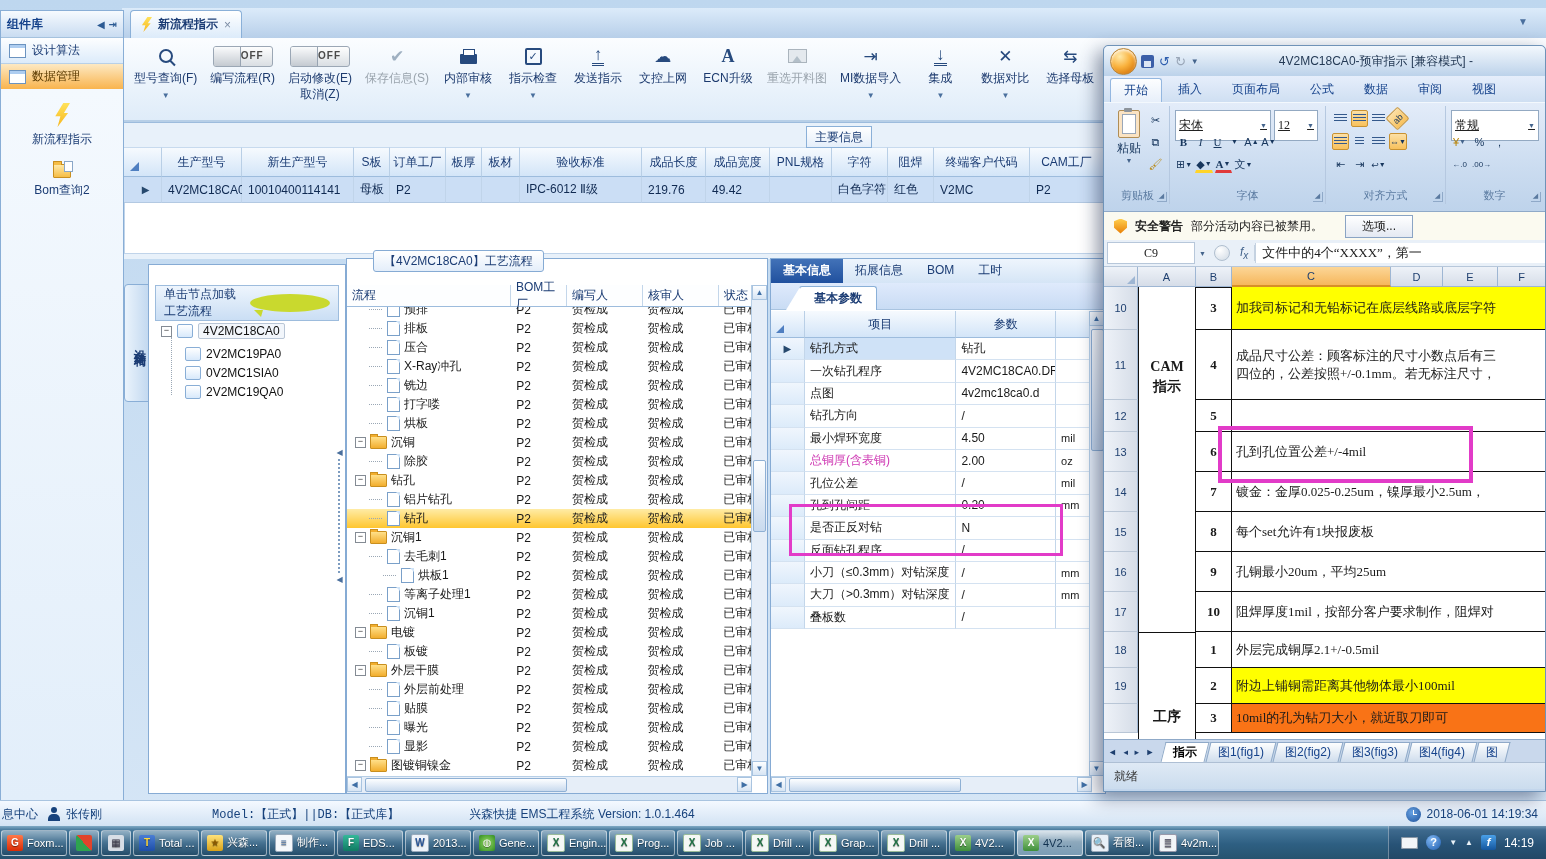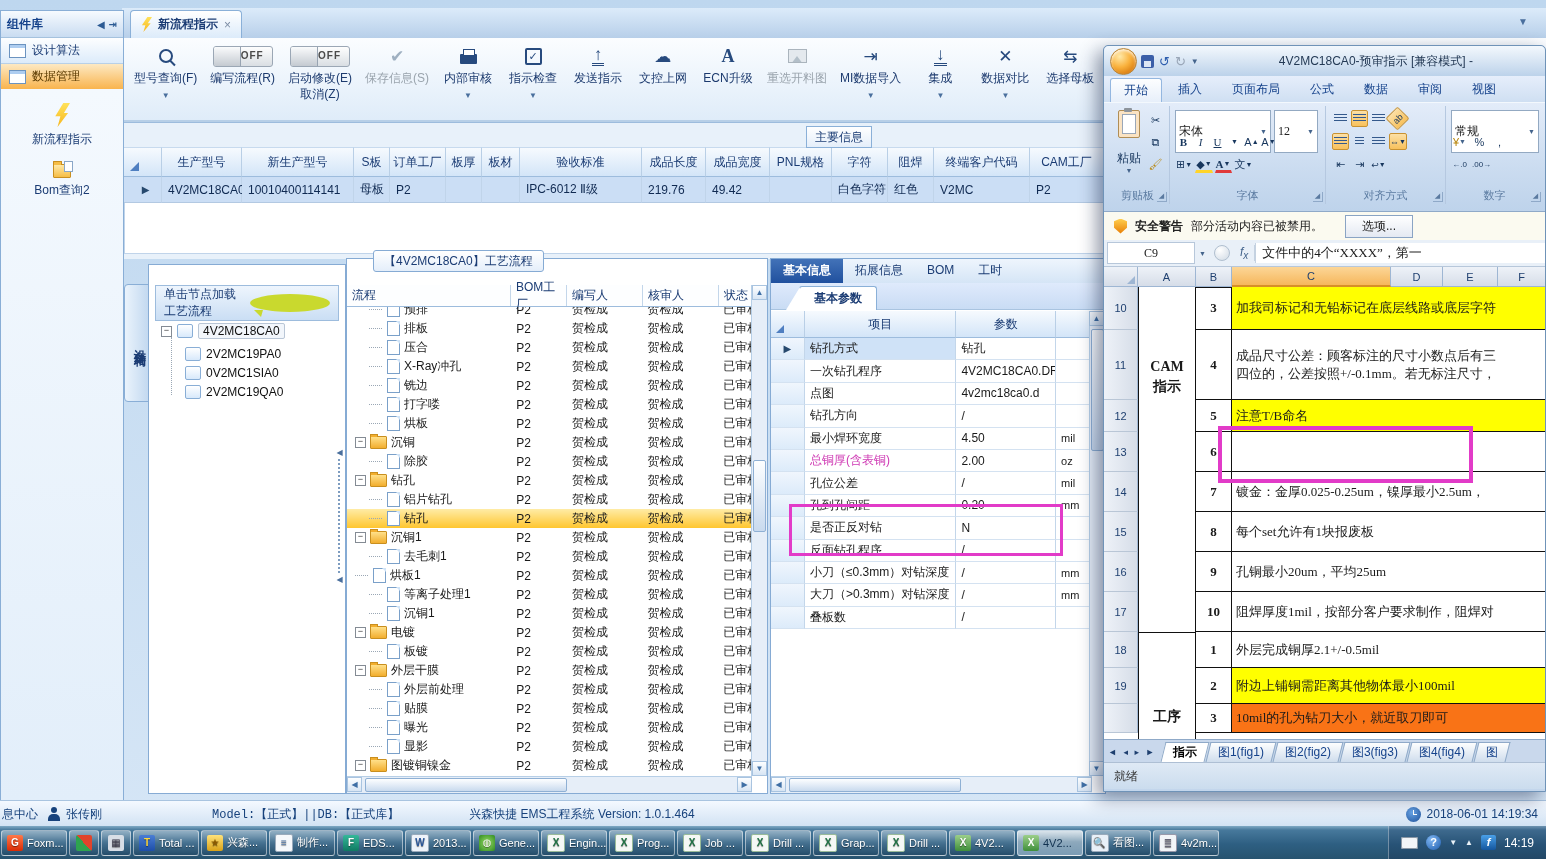--- a/index.html
+++ b/index.html
@@ -130,21 +130,21 @@
   #x-tabs{position:absolute;left:0;top:30px;right:0;height:26px;background:linear-gradient(#e6eefb,#cfdff2);display:flex;align-items:flex-end;padding-left:6px;gap:2px;}
   .x-tab{padding:3px 13px;color:#15428b;cursor:pointer;border:1px solid transparent;}
   .x-tab.active{background:linear-gradient(#fdfeff,#e7effa);border:1px solid #94b7e0;border-bottom:none;border-radius:3px 3px 0 0;}
   #x-ribbon{position:absolute;left:0;top:56px;right:0;height:108px;background:linear-gradient(#e3ecf9,#cbdcf0 60%,#bed3eb);border-top:1px solid #f3f8fd;border-bottom:1px solid #8fa9c8;}
   .xgroup{position:absolute;top:3px;height:98px;border-right:1px solid #b5c8e0;box-sizing:border-box;}
   .xglabel{position:absolute;left:0;right:0;bottom:1px;text-align:center;font-size:11px;color:#5a7aa0;}
   .xdlg{position:absolute;right:2px;bottom:2px;width:9px;height:9px;border:1px solid #8fa9c8;border-top:none;border-left:none;font-size:7px;color:#5a7aa0;line-height:7px;text-align:center;cursor:pointer;}
   .ic-clipb{width:20px;height:26px;background:#fae3c3;border:1px solid #b08d55;border-radius:2px;position:relative;}
   .ic-clipb:before{content:"";position:absolute;left:5px;top:-3px;width:8px;height:4px;background:#8d949c;border-radius:1px;}
   .ic-clipb:after{content:"";position:absolute;left:3px;top:3px;width:12px;height:18px;background:#fff;border:1px solid #9aa7b8;}
-  .combo{background:#fff;border:1px solid #93a9c2;display:flex;align-items:center;justify-content:space-between;padding:12px 3px;font-family:"Liberation Serif",serif;color:#222;}
+  .combo{background:#fff;border:1px solid #93a9c2;display:flex;align-items:center;justify-content:space-between;padding:6px 3px;font-family:"Liberation Serif",serif;color:#222;text-decoration:underline;}
   .combo .car{font-size:7px;color:#44648c;}
   .mini{min-width:17px;height:17px;border:1px solid transparent;display:flex;align-items:center;justify-content:center;font-size:11px;color:#17365d;cursor:pointer;box-sizing:border-box;}
   .mini.on{background:linear-gradient(#fce0a6,#f8c15c);border:1px solid #c99232;border-radius:2px;}
   .mini .bars{width:13px;height:9px;background:repeating-linear-gradient(#34598c 0 1px,transparent 1px 3px);}
   .mini .bars.c{width:9px;}
   .ubar{border-bottom:3px solid #e03a3a;line-height:10px;font-weight:bold;font-family:"Liberation Serif",serif;}
   .fbar{border-bottom:3px solid #ffd42a;line-height:10px;}
   .x-sec{position:absolute;left:0;top:166px;right:0;height:28px;background:#fbfaf0;border-bottom:1px solid #c8d3e2;display:flex;align-items:center;gap:8px;padding-left:10px;}
   .ic-shield{width:13px;height:15px;background:linear-gradient(#ffce4d,#e87e04);clip-path:polygon(50% 0,100% 18%,100% 62%,50% 100%,0 62%,0 18%);}
   .x-sec b{color:#222;}
@@ -589,21 +589,21 @@
               <span style="width:13px;border-bottom:1px dotted #9aa7b5;margin-right:1px;"></span>
               <span class="ic-file"></span>
               <span>去毛刺1</span>
             </div>
    <div class="pcell" style="width:56px">P2</div>
    <div class="pcell" style="width:76px">贺检成</div>
    <div class="pcell" style="width:76px">贺检成</div>
    <div class="pcell" style="width:35px">已审核</div>
           </div>
           <div class="prow" style="">
-   <div class="pcell pname" style="width:164px;padding-left:8px;">
+   <div class="pcell pname" style="width:164px;padding-left:36px;">
               <span style="width:13px;border-bottom:1px dotted #9aa7b5;margin-right:1px;"></span>
               <span class="ic-file"></span>
               <span>烘板1</span>
             </div>
    <div class="pcell" style="width:56px">P2</div>
    <div class="pcell" style="width:76px">贺检成</div>
    <div class="pcell" style="width:76px">贺检成</div>
    <div class="pcell" style="width:35px">已审核</div>
           </div>
           <div class="prow" style="">
@@ -870,21 +870,21 @@
         <div class="x-tab">页面布局</div>
         <div class="x-tab">公式</div>
         <div class="x-tab">数据</div>
         <div class="x-tab">审阅</div>
         <div class="x-tab">视图</div>
       </div>
     <div id="x-ribbon">
       <div class="xgroup" style="left:2px;width:64px;">
         <div style="position:absolute;left:6px;top:4px;width:34px;text-align:center;cursor:pointer;">
           <div class="ic-clipb" style="margin:0 auto;"></div>
-          <div style="color:#17365d;margin-top:12px;text-align:center;">粘贴</div>
+          <div style="color:#17365d;margin-top:2px;text-align:center;">粘贴</div>
           <div style="font-size:7px;color:#44648c;">▼</div>
         </div>
         <div style="position:absolute;right:5px;top:6px;display:flex;flex-direction:column;gap:5px;">
           <span class="mini">✂</span>
           <span class="mini">⧉</span>
           <span class="mini" style="color:#b8860b;">🖌</span>
         </div>
         <div class="xglabel">剪贴板</div>
         <div class="xdlg">◢</div>
       </div>
@@ -1004,25 +1004,25 @@
         </div>
         <div class="gut" style="top:43px;height:70px;">11</div>
         <div class="xrowline" style="top:43px;height:70px;">
    <div class="bcell">4</div>
    <div class="ccell" style="">成品尺寸公差：顾客标注的尺寸小数点后有三
 四位的，公差按照+/-0.1mm。若无标注尺寸，</div>
         </div>
         <div class="gut" style="top:113px;height:32px;">12</div>
         <div class="xrowline" style="top:113px;height:32px;">
    <div class="bcell">5</div>
-   <div class="ccell" style="background:#ffff00;">注意T/B命名</div>
         </div>
         <div class="gut" style="top:145px;height:40px;">13</div>
         <div class="xrowline" style="top:145px;height:40px;">
    <div class="bcell">6</div>
+   <div class="ccell" style="">孔到孔位置公差+/-4mil</div>
         </div>
         <div class="magenta-rect" style="left:114px;right:72px;top:139px;height:49px;border-width:4px;"></div>
         <div class="gut" style="top:185px;height:40px;">14</div>
         <div class="xrowline" style="top:185px;height:40px;">
    <div class="bcell">7</div>
    <div class="ccell" style="">镀金：金厚0.025-0.25um，镍厚最小2.5um，</div>
         </div>
         <div class="gut" style="top:225px;height:40px;">15</div>
         <div class="xrowline" style="top:225px;height:40px;">
    <div class="bcell">8</div>

